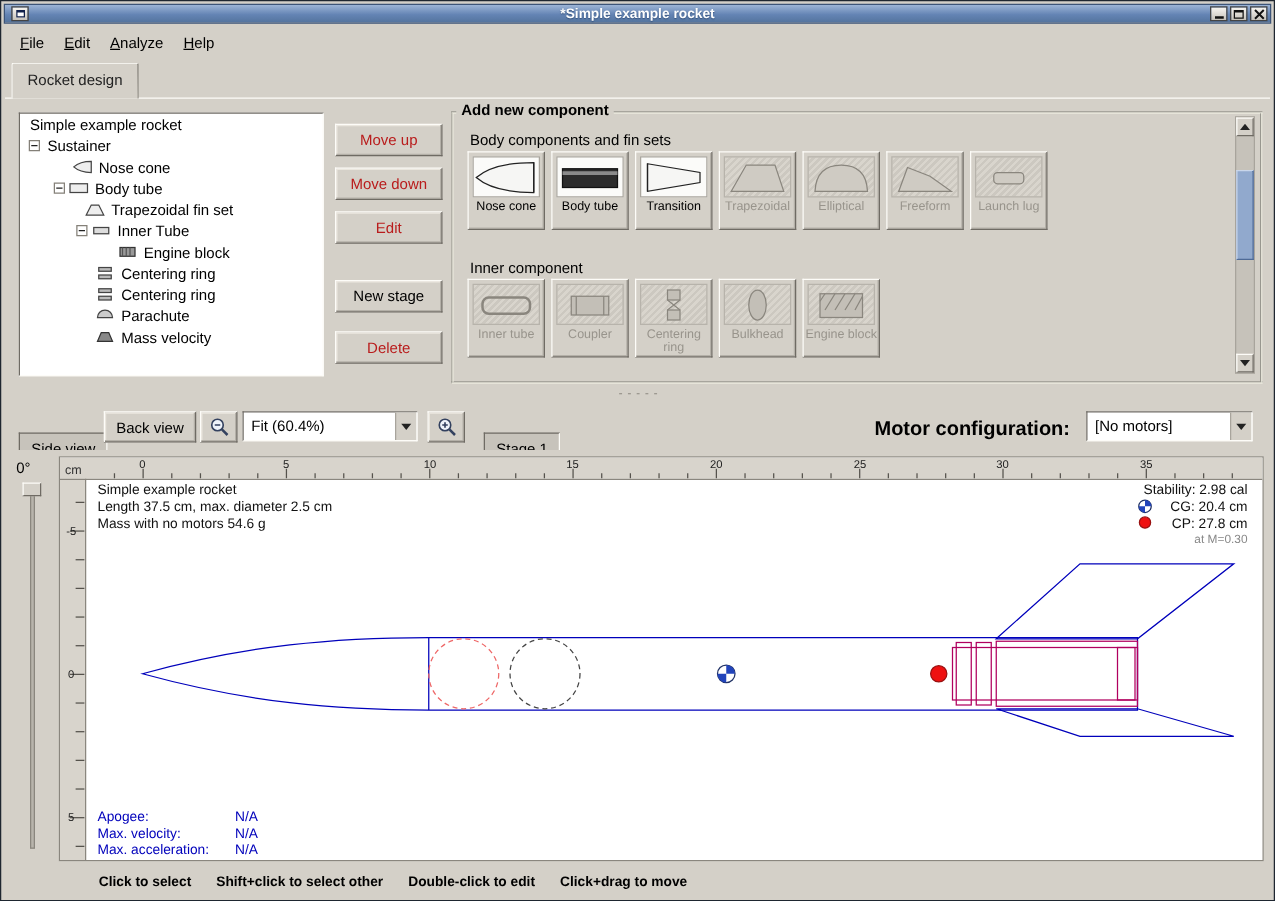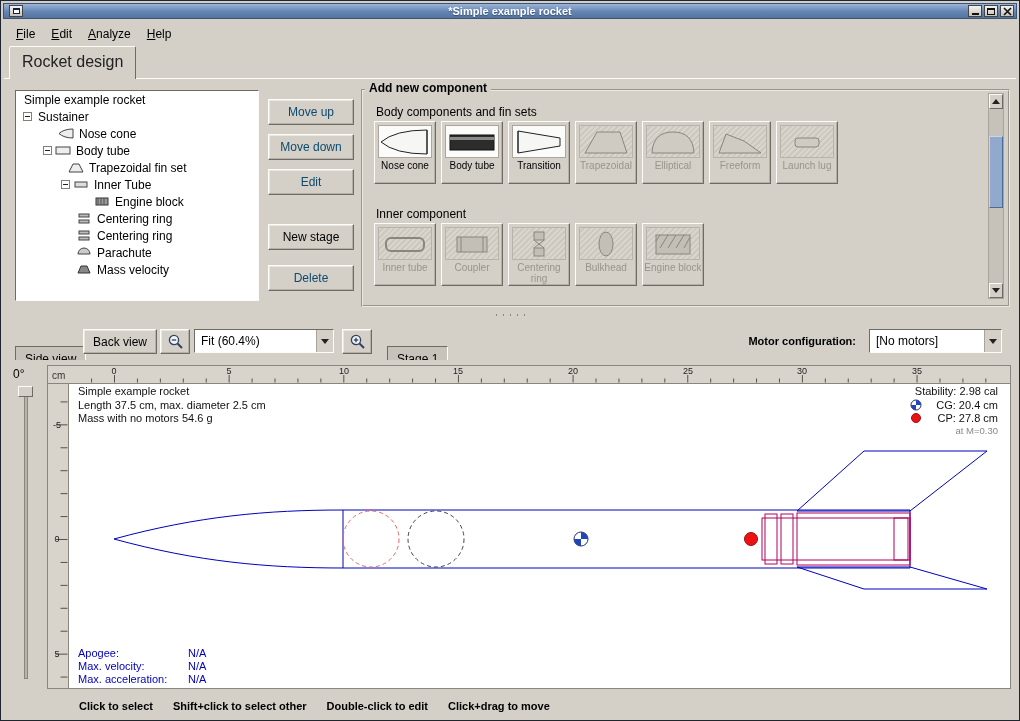--- a/index.html
+++ b/index.html
@@ -34,21 +34,21 @@
   .glyph-menu { width:7px; height:6px; border:1px solid #10204a; background:#fff; border-top:2px solid #10204a; }
 
   
   .menubar { position:absolute; left:3px; top:20px; right:3px; height:25px; display:flex; align-items:center; padding-left:4px; }
   .menu-item { display:inline-block; padding:3px 8px; font-size:12px; color:#000; cursor:default; }
   .menu-item::first-letter { text-decoration:underline; }
 
   
   .tabstrip { position:absolute; left:8px; top:47px; height:30px; display:flex; align-items:flex-end; z-index:3; }
   .tab {
-    font-size:16px; padding:6px 12px 6px 12px; margin-right:2px;
+    font-size:12px; padding:6px 12px 6px 12px; margin-right:2px;
     border:1px solid #827e76; border-bottom:none; background:#c3bfb7; color:#222;
     border-radius:2px 2px 0 0;
   }
   .tab.active { background:#d4d0c8; position:relative; top:1px; padding-bottom:8px;
     border-color:#fdfcf8 #6f6b64 transparent #fdfcf8; }
 
   
   .design-area { position:absolute; left:3px; top:77px; right:3px; height:235px; border-top:1px solid #fdfcf8; background:#d4d0c8; }
 
   .tree-panel {
@@ -64,21 +64,21 @@
   .expander::after { content:""; position:absolute; left:1px; right:1px; top:3px; height:1px; background:#222; }
   .ticon { flex:none; margin-right:2px; }
 
   .actions { position:absolute; left:264px; top:0; width:88px; }
   .act-btn {
     position:absolute; left:0; width:86px; height:26px; font-size:12px;
     background:#d4d0c8; border:1px solid; border-color:#fdfcf8 #6f6b64 #6f6b64 #fdfcf8;
     box-shadow:inset -1px -1px 0 #b4b0a8, inset 1px 1px 0 #ebe7df;
     display:flex; align-items:center; justify-content:center; color:#000;
   }
-  .act-btn.disabled { color:#0c4a6e; }
+  .act-btn.disabled { color:#b91c1c; }
 
   .groupbox { position:absolute; left:357px; top:2px; width:649px; height:226px; }
   .gb-border { position:absolute; left:0; right:0; top:8px; bottom:0; border:2px groove #eceade; }
   .gb-legend { position:absolute; left:4px; top:0; padding:0 4px; background:#d4d0c8; font-size:12px; font-weight:bold; z-index:2; }
   .section-label { position:absolute; font-size:12px; color:#000; }
   .pal-row { position:absolute; display:flex; gap:5px; }
   .pal-btn {
     width:62px; height:63px; background:#d4d0c8;
     border:1px solid; border-color:#fdfcf8 #6f6b64 #6f6b64 #fdfcf8;
     box-shadow:inset -1px -1px 0 #b4b0a8;
@@ -109,21 +109,21 @@
     display:flex; align-items:center; justify-content:center; padding:0 9px; top:3px;
   }
   .vt-btn.pressed { background:#c7c3bb; border-color:#6f6b64 #fdfcf8 #fdfcf8 #6f6b64; box-shadow:none;margin-top:17px; }
   .combo { position:absolute; top:3px; height:24px; background:#fff; border:1px solid; border-color:#6f6b64 #fdfcf8 #fdfcf8 #6f6b64; display:flex;gap:40px; }
   .combo .value { flex:1; font-size:12px; padding:4px 6px; color:#000; white-space:nowrap; overflow:hidden; }
   .combo .arrow {
     width:17px; background:#d4d0c8; border-left:1px solid #a8a49c;
     display:flex; align-items:center; justify-content:center;
   }
   .combo .arrow::after { content:""; width:0; height:0; border-left:4px solid transparent; border-right:4px solid transparent; border-top:5px solid #222; }
-  .mc-label { position:absolute; right:160px; top:9px; font-size:11px; font-weight:bold; color:#000; }
+  .mc-label { position:absolute; right:160px; top:9px; font-size:16px; font-weight:bold; color:#000; }
 
   
   .view-area { position:absolute; left:3px; top:359px; right:3px; height:333px; background:#d4d0c8; }
   .rot-label { position:absolute; left:9px; top:7px; font-size:12px; color:#000; }
   .rot-track { position:absolute; left:20px; top:30px; bottom:14px; width:4px; background:#b8b4ac; border:1px solid #8a867e; }
   .rot-handle { position:absolute; left:14px; top:26px; width:15px; height:11px; background:#d4d0c8; border:1px solid; border-color:#fdfcf8 #6f6b64 #6f6b64 #fdfcf8; }
   .canvas { position:absolute; left:43px; top:5px; width:964px; height:324px; background:#fff; border:1px solid #8a867e; }
 
   
   .statusbar { position:absolute; left:3px; top:692px; right:3px; height:25px; display:flex; align-items:center; padding-left:75px; }

